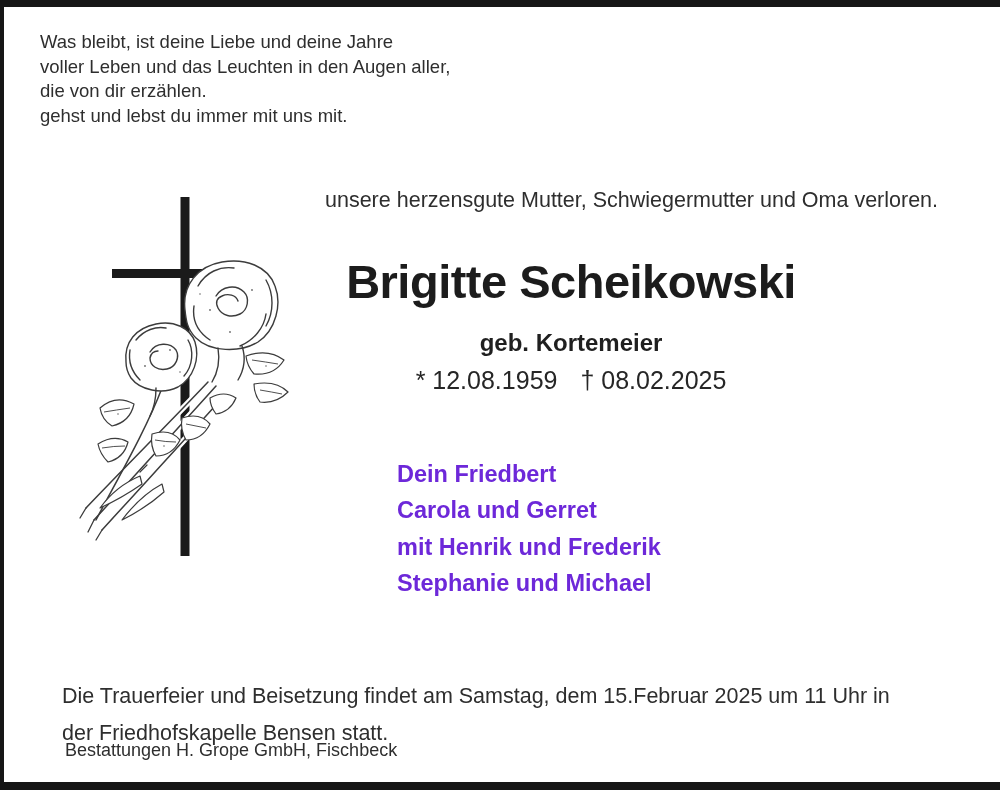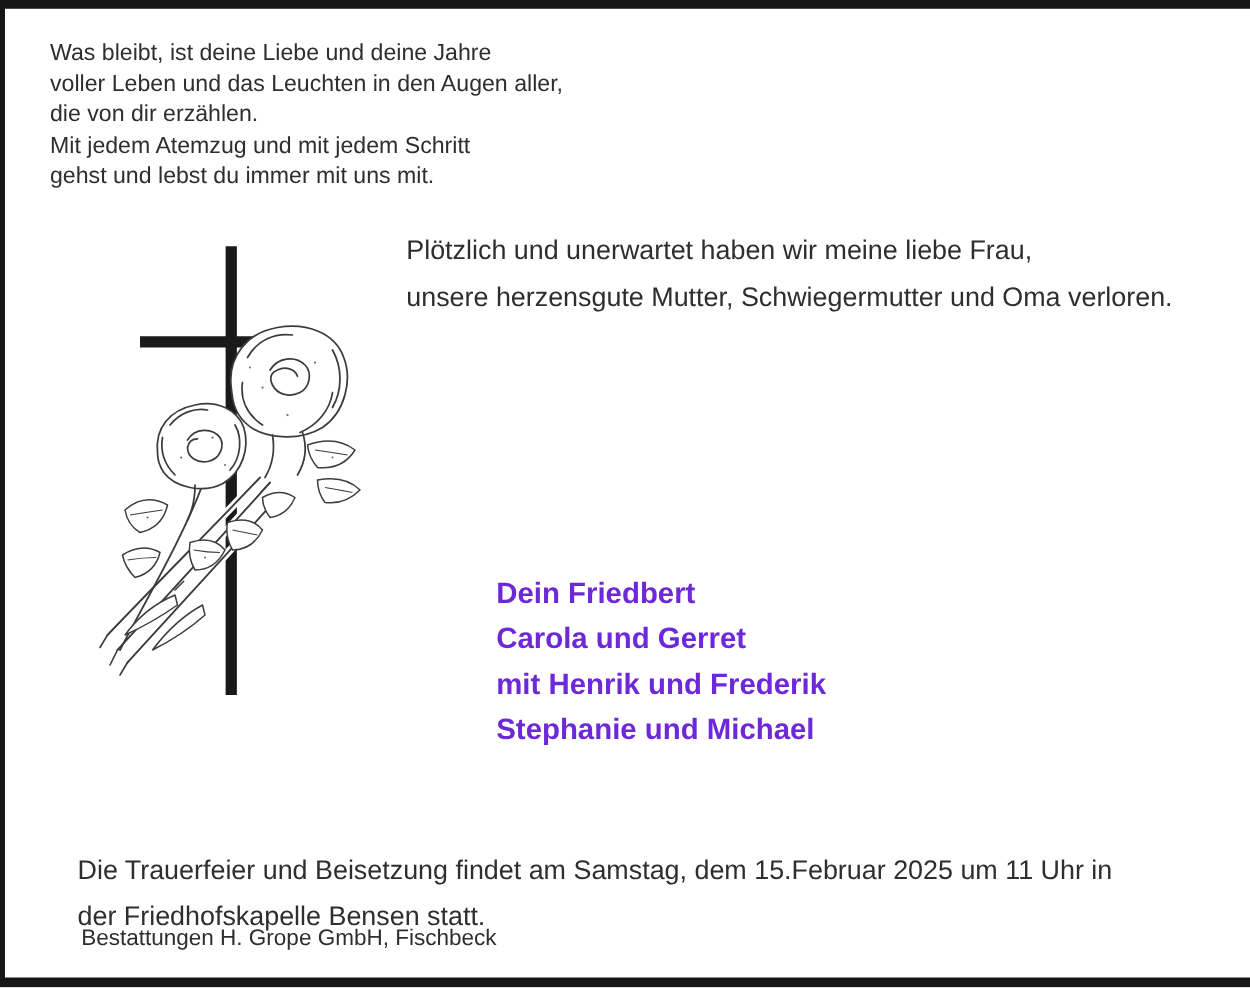--- a/index.html
+++ b/index.html
@@ -27,21 +27,20 @@
 </head>
 <body>
 
 <div class="page">
   <div class="sheet">
 
     <div class="abs poem">
       <div>Was bleibt, ist deine Liebe und deine Jahre</div>
       <div>voller Leben und das Leuchten in den Augen aller,</div>
       <div>die von dir erzählen.</div>
-      <div>Mit jedem Atemzug und mit jedem Schritt</div>
       <div>gehst und lebst du immer mit uns mit.</div>
     </div>
 
 
     <svg class="abs illustration" viewBox="0 0 240 380" xmlns="http://www.w3.org/2000/svg">
 
       <g>
         <rect x="110.5" y="7" width="9" height="359" fill="#1a1a1a"></rect>
         <rect x="42" y="79" width="146" height="9" fill="#1a1a1a"></rect>
       </g>
@@ -101,24 +100,33 @@
         <circle cx="100" cy="160" r="0.9"></circle>
           <circle cx="75" cy="176" r="0.9"></circle>
         <circle cx="110" cy="182" r="0.8"></circle>
           <circle cx="48" cy="224" r="0.8"></circle>
         <circle cx="94" cy="256" r="0.8"></circle>
           <circle cx="196" cy="176" r="0.8"></circle>
       </g>
     </svg>
 
     <div class="abs intro">
-      <div>Plötzlich und unerwartet haben wir meine liebe Frau,</div>
       <div>unsere herzensgute Mutter, Schwiegermutter und Oma verloren.</div>
     </div>
 
+    <div class="abs center-col">
+      <h1 class="deceased-name">Brigitte Scheikowski</h1>
+      <div class="maiden">geb. Kortemeier</div>
+      <div class="dates">
+        <span>*</span>
+        <span>12.08.1959</span>
+        <span class="death-sym">†</span>
+        <span>08.02.2025</span>
+      </div>
+    </div>
 
 
     <div class="abs mourners">
       <div>Dein Friedbert</div>
       <div>Carola und Gerret</div>
       <div>mit Henrik und Frederik</div>
       <div>Stephanie und Michael</div>
     </div>
 
     <div class="abs funeral">

